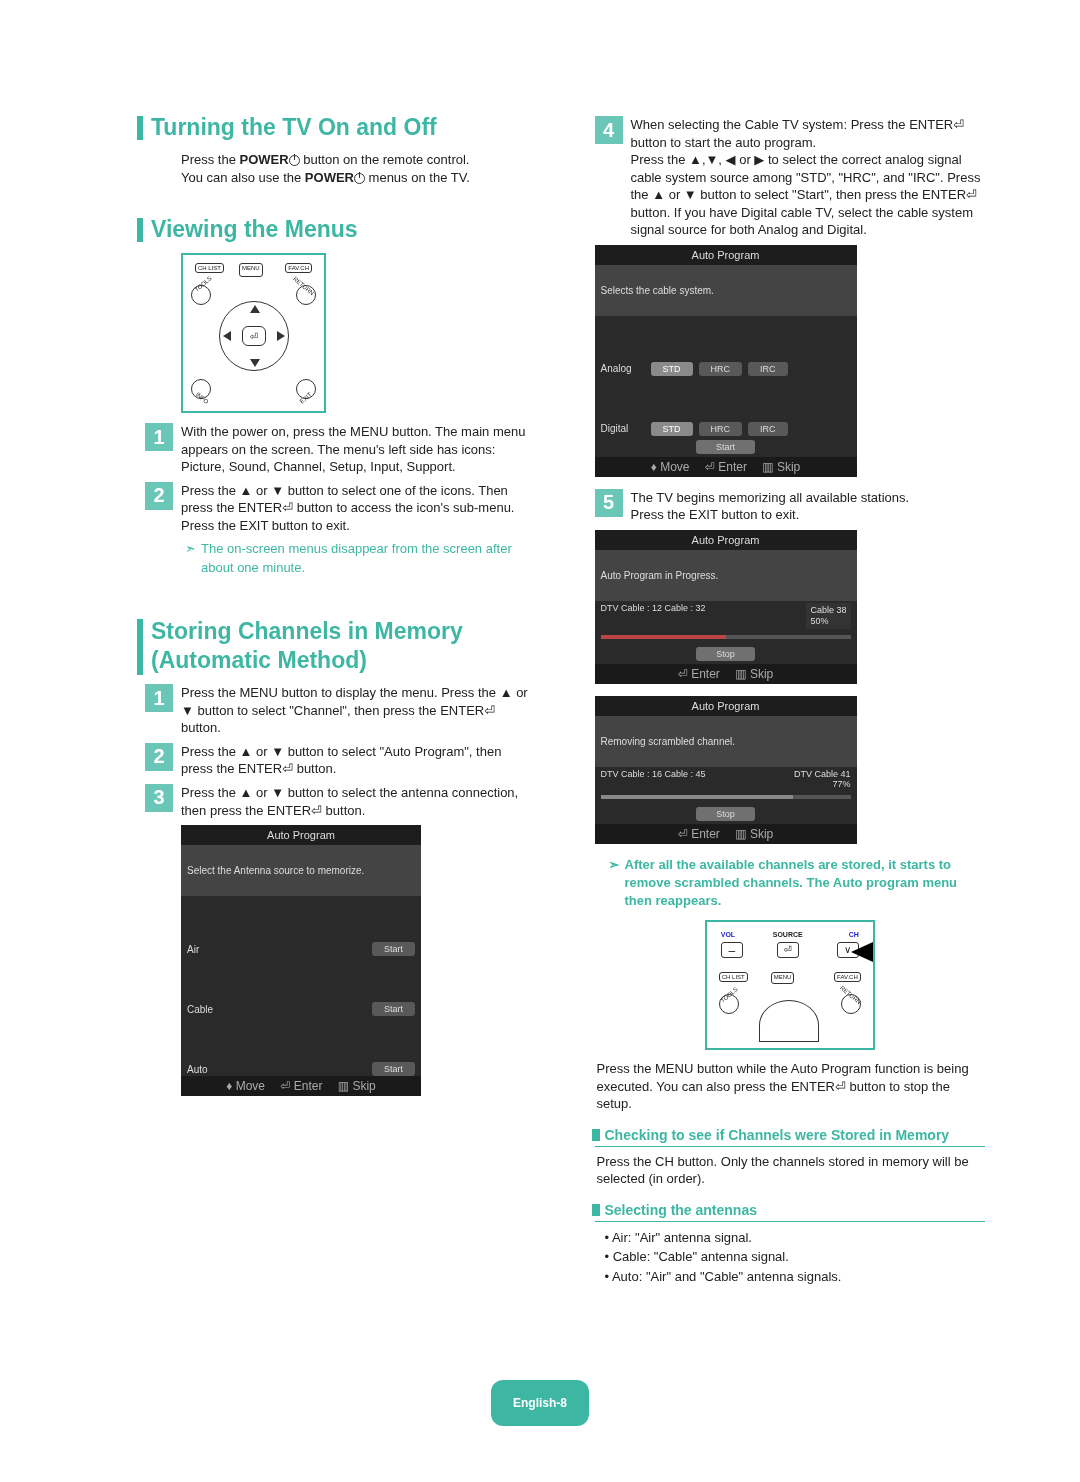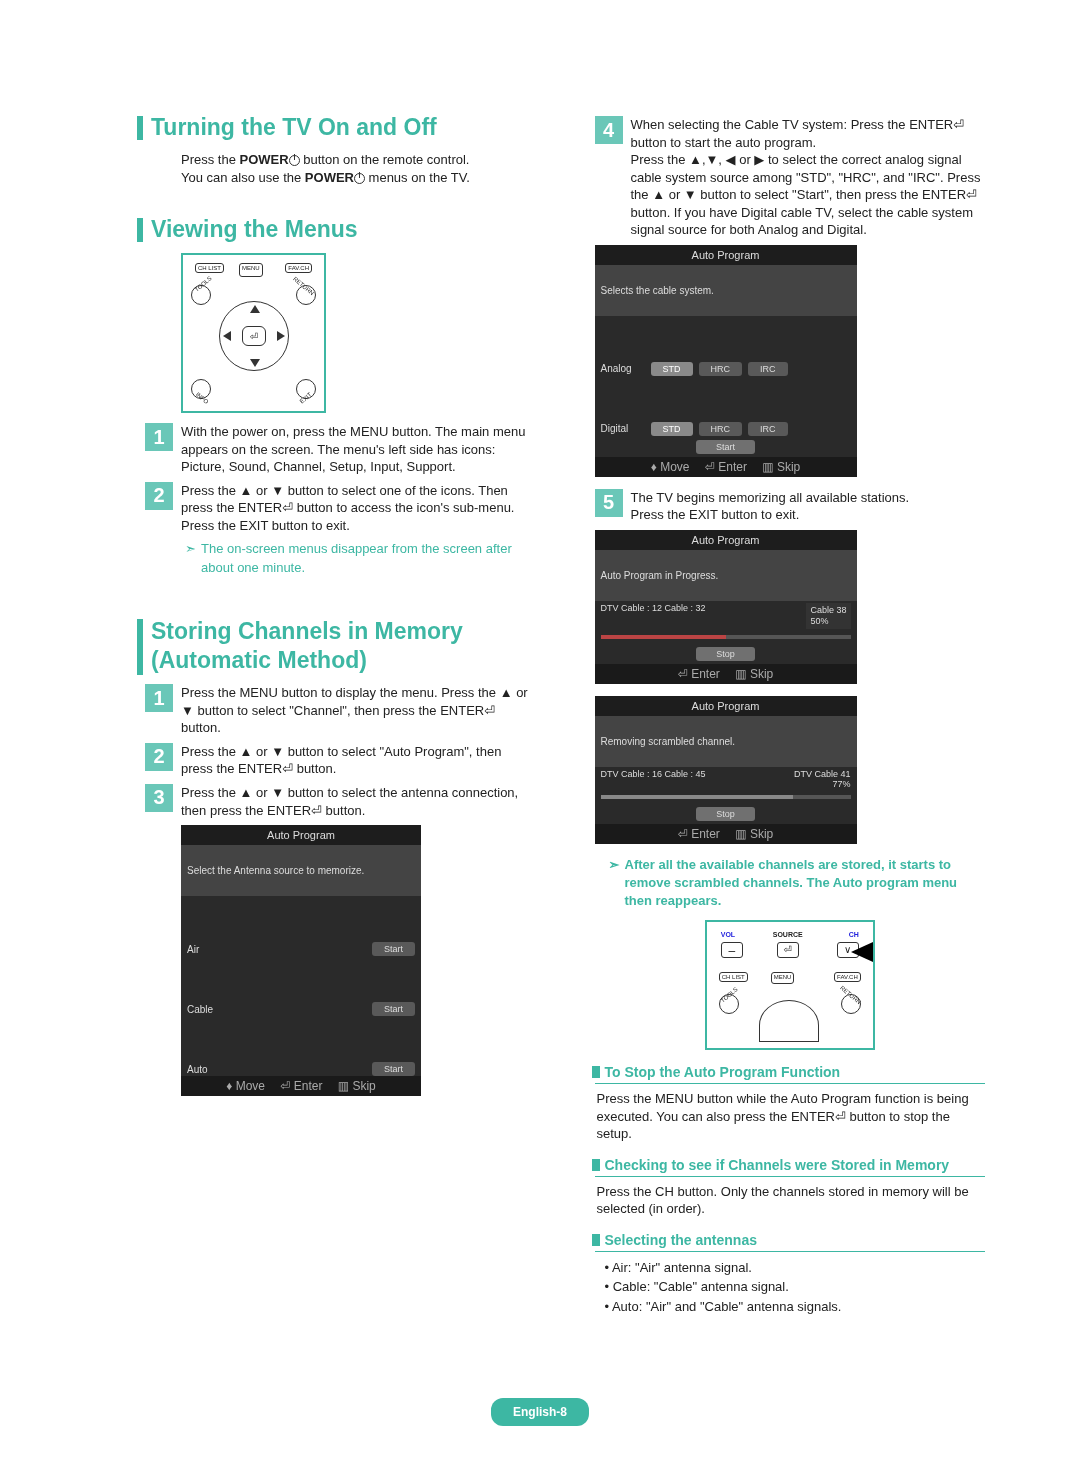--- a/index.html
+++ b/index.html
@@ -46,21 +46,21 @@
   .osd-split { display:flex; justify-content:space-between; padding:2px 6px; font-size:9px;}
   .osd-split .right-box { background:#333; padding:2px 4px; text-align:left; font-size:9px; line-height:1.2;}
 
   .sub-h { color: #3db7a3; font-size: 14px; font-weight: bold; border-bottom: 1px solid #3db7a3; padding: 0 0 3px 10px; margin: 14px 0 6px; position: relative; }
   .sub-h::before { content:""; position:absolute; left:0; top:2px; width:4px; height:12px; background:#3db7a3; border-left: 1px solid #3db7a3; box-shadow: -3px 0 0 #3db7a3;}
   .sub-body { font-size: 13px; line-height: 1.35; padding-left: 2px; margin-bottom: 8px; }
   .bullet { padding-left: 10px; font-size: 13px; line-height: 1.5; }
   .bullet::before { content:"• "; }
 
   .remote2 { border: 2px solid #3db7a3; width: 170px; height: 130px; margin: 8px auto 10px; position: relative; }
-  .page-num { position:absolute; bottom:56px; left:50%; transform:translateX(-50%); background:#3db7a3; color:#fff; font-size:12px; font-weight:bold; padding:7px 22px; border-radius: 12px; }
+  .page-num { position:absolute; bottom:56px; left:50%; transform:translateX(-50%); background:#3db7a3; color:#fff; font-size:12px; font-weight:bold; padding:16px 22px; border-radius: 12px; }
   .pwr-icon { display:inline-block; width:11px; height:11px; border:1.2px solid #333; border-radius:50%; vertical-align:middle; position:relative;}
   .pwr-icon::after{content:"";position:absolute;left:4px;top:-2px;width:1.2px;height:6px;background:#333;}
 </style>
 </head>
 <body>
 
 <div class="page">
 
   <div class="col">
     <div class="sec-title">Turning the TV On and Off</div>
@@ -240,21 +240,20 @@
         <span class="rbtn" style="left:58px;top:44px;height:12px;">MENU</span>
         <span class="rbtn" style="right:6px;top:44px;">FAV.CH</span>
         <span class="rbtn" style="left:6px;top:66px;border-radius:50%;width:20px;height:20px;"></span>
         <span class="rlabel" style="left:6px;top:64px;transform:rotate(-40deg);">TOOLS</span>
         <span class="rbtn" style="right:6px;top:66px;border-radius:50%;width:20px;height:20px;"></span>
         <span class="rlabel" style="right:4px;top:64px;transform:rotate(40deg);">RETURN</span>
         <div style="position:absolute;left:46px;top:72px;width:60px;height:42px;border:1.5px solid #333;border-radius:50% 50% 0 0/60% 60% 0 0;"></div>
       </div>
     </div>
 
-    <div class="sub-h">To Stop the Auto Program Function</div>
     <div class="sub-body">Press the MENU button while the Auto Program function is being executed. You can also press the ENTER⏎ button to stop the setup.</div>
 
     <div class="sub-h">Checking to see if Channels were Stored in Memory</div>
     <div class="sub-body">Press the CH button. Only the channels stored in memory will be selected (in order).</div>
 
     <div class="sub-h">Selecting the antennas</div>
     <div>
       <div class="bullet">Air: "Air" antenna signal.</div>
       <div class="bullet">Cable: "Cable" antenna signal.</div>
       <div class="bullet">Auto: "Air" and "Cable" antenna signals.</div>

